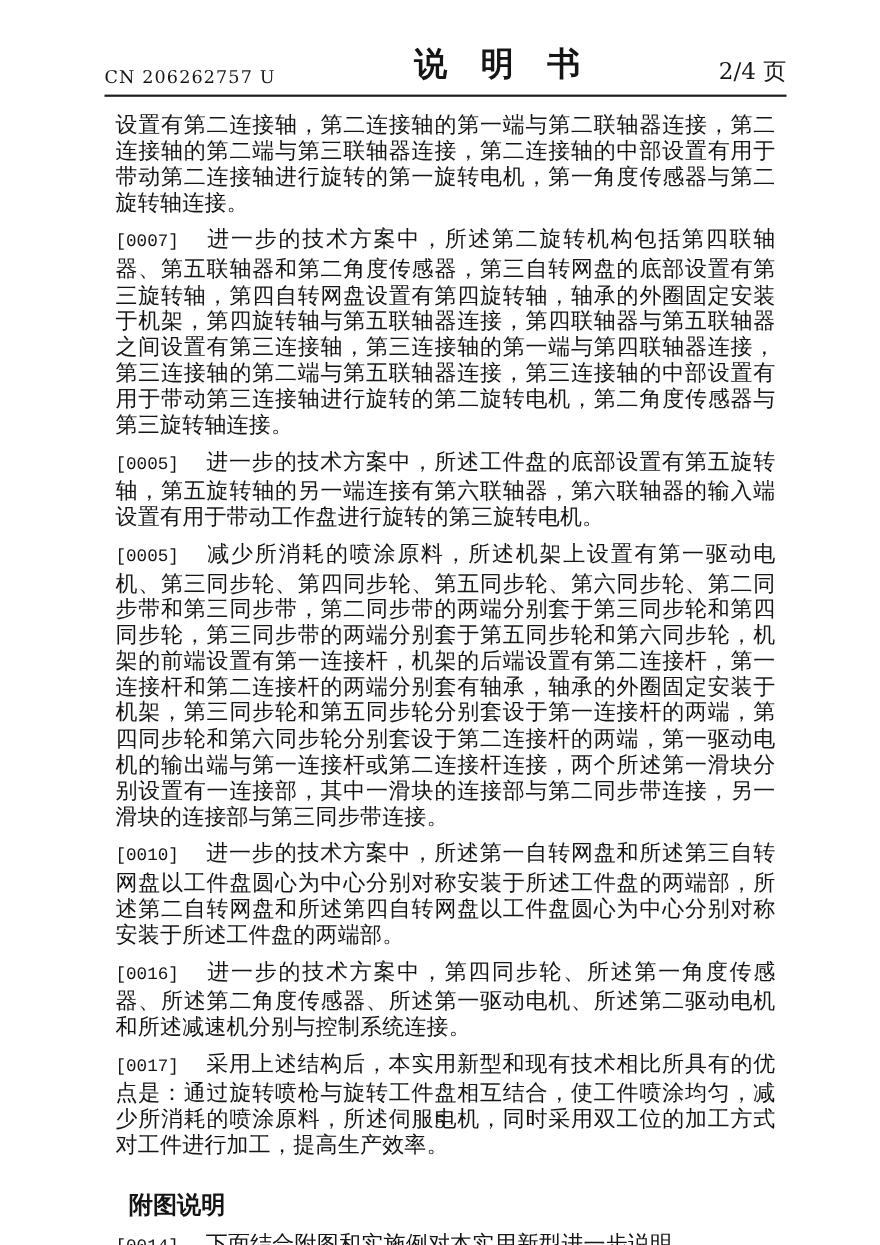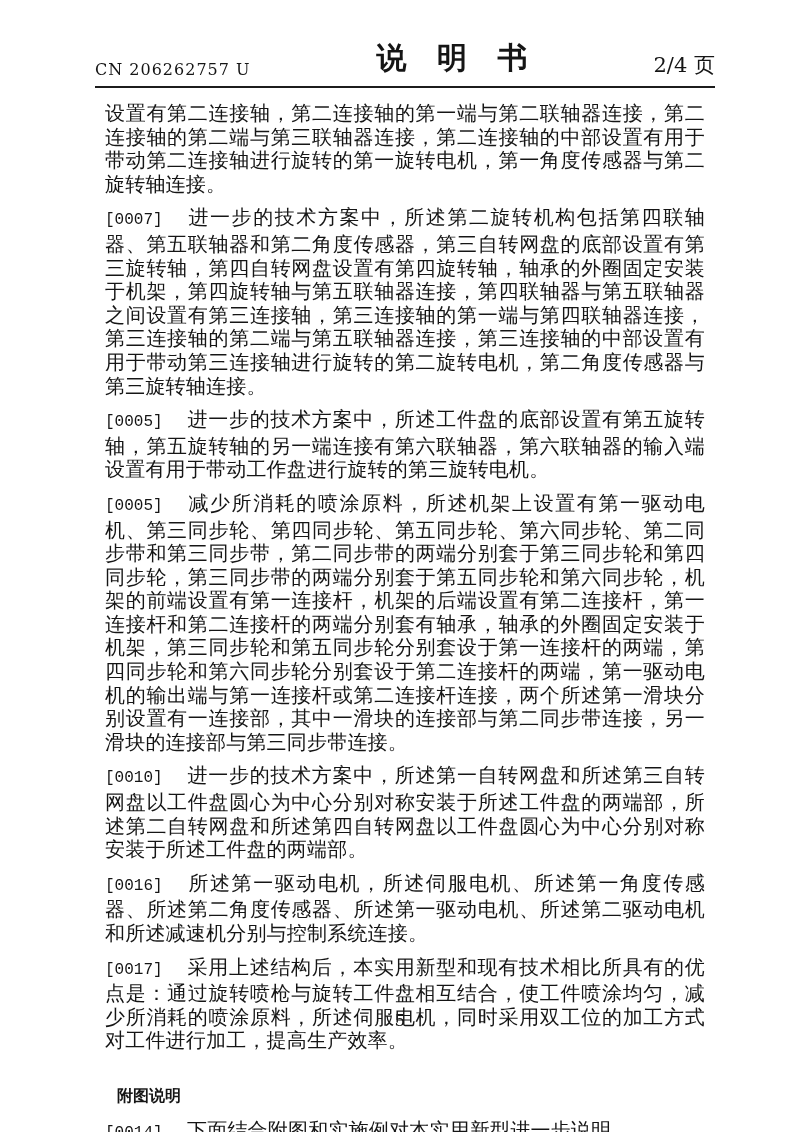--- a/index.html
+++ b/index.html
@@ -54,21 +54,21 @@
   .para .tag {
     display: inline-block;
     width: 82px;
     letter-spacing: 0;
     font-size: 16px;
     font-family: Liberation Mono, monospace;
   }
   .section-heading {
     margin: 0;
     margin-top: 31px;
-    font-size: 16px;
+    font-size: 22px;
     font-weight: bold;
     line-height: 24px;
     padding-left: 22px;
   }
   .figure-list { margin-top: 4px; }
   .figure-list .para { line-height: 25.6px; }
   .page-number {
     position: absolute;
     left: 0;
     right: 0;
@@ -94,21 +94,21 @@
 
       <p class="para"><span class="tag">[0007]</span><span>进一步的技术方案中，所述第二旋转机构包括第四联轴器、第五联轴器和第二角度传感器，第三自转网盘的底部设置有第三旋转轴，第四自转网盘设置有第四旋转轴，轴承的外圈固定安装于机架，第四旋转轴与第五联轴器连接，第四联轴器与第五联轴器之间设置有第三连接轴，第三连接轴的第一端与第四联轴器连接，第三连接轴的第二端与第五联轴器连接，第三连接轴的中部设置有用于带动第三连接轴进行旋转的第二旋转电机，第二角度传感器与第三旋转轴连接。</span></p>
 
       <p class="para"><span class="tag">[0005]</span><span>进一步的技术方案中，所述工件盘的底部设置有第五旋转轴，第五旋转轴的另一端连接有第六联轴器，第六联轴器的输入端设置有用于带动工作盘进行旋转的第三旋转电机。</span></p>
 
       <p class="para"><span class="tag">[0005]</span><span>减少所消耗的喷涂原料，所述机架上设置有第一驱动电机、第三同步轮、第四同步轮、第五同步轮、第六同步轮、第二同步带和第三同步带，第二同步带的两端分别套于第三同步轮和第四同步轮，第三同步带的两端分别套于第五同步轮和第六同步轮，机架的前端设置有第一连接杆，机架的后端设置有第二连接杆，第一连接杆和第二连接杆的两端分别套有轴承，轴承的外圈固定安装于机架，第三同步轮和第五同步轮分别套设于第一连接杆的两端，第四同步轮和第六同步轮分别套设于第二连接杆的两端，第一驱动电机的输出端与第一连接杆或第二连接杆连接，两个所述第一滑块分别设置有一连接部，其中一滑块的连接部与第二同步带连接，另一滑块的连接部与第三同步带连接。</span></p>
 
 
       <p class="para"><span class="tag">[0010]</span><span>进一步的技术方案中，所述第一自转网盘和所述第三自转网盘以工件盘圆心为中心分别对称安装于所述工件盘的两端部，所述第二自转网盘和所述第四自转网盘以工件盘圆心为中心分别对称安装于所述工件盘的两端部。</span></p>
 
-      <p class="para"><span class="tag">[0016]</span><span>所述第一驱动电机，所述伺服电机、所述第一角度传感器、所述第二角度传感器、所述第一驱动电机、所述第二驱动电机和所述减速机分别与控制系统连接。</span></p>
+      <p class="para"><span class="tag">[0016]</span><span>进一步的技术方案中，第四同步轮、所述第一角度传感器、所述第二角度传感器、所述第一驱动电机、所述第二驱动电机和所述减速机分别与控制系统连接。</span></p>
 
       <p class="para"><span class="tag">[0017]</span><span>采用上述结构后，本实用新型和现有技术相比所具有的优点是：通过旋转喷枪与旋转工件盘相互结合，使工件喷涂均匀，减少所消耗的喷涂原料，所述伺服电机，同时采用双工位的加工方式对工件进行加工，提高生产效率。</span></p>
     </div>
 
     <p class="section-heading">附图说明</p>
 
     <div class="figure-list">
       <p class="para"><span class="tag">[0014]</span><span>下面结合附图和实施例对本实用新型进一步说明。</span></p>
 
     </div>

